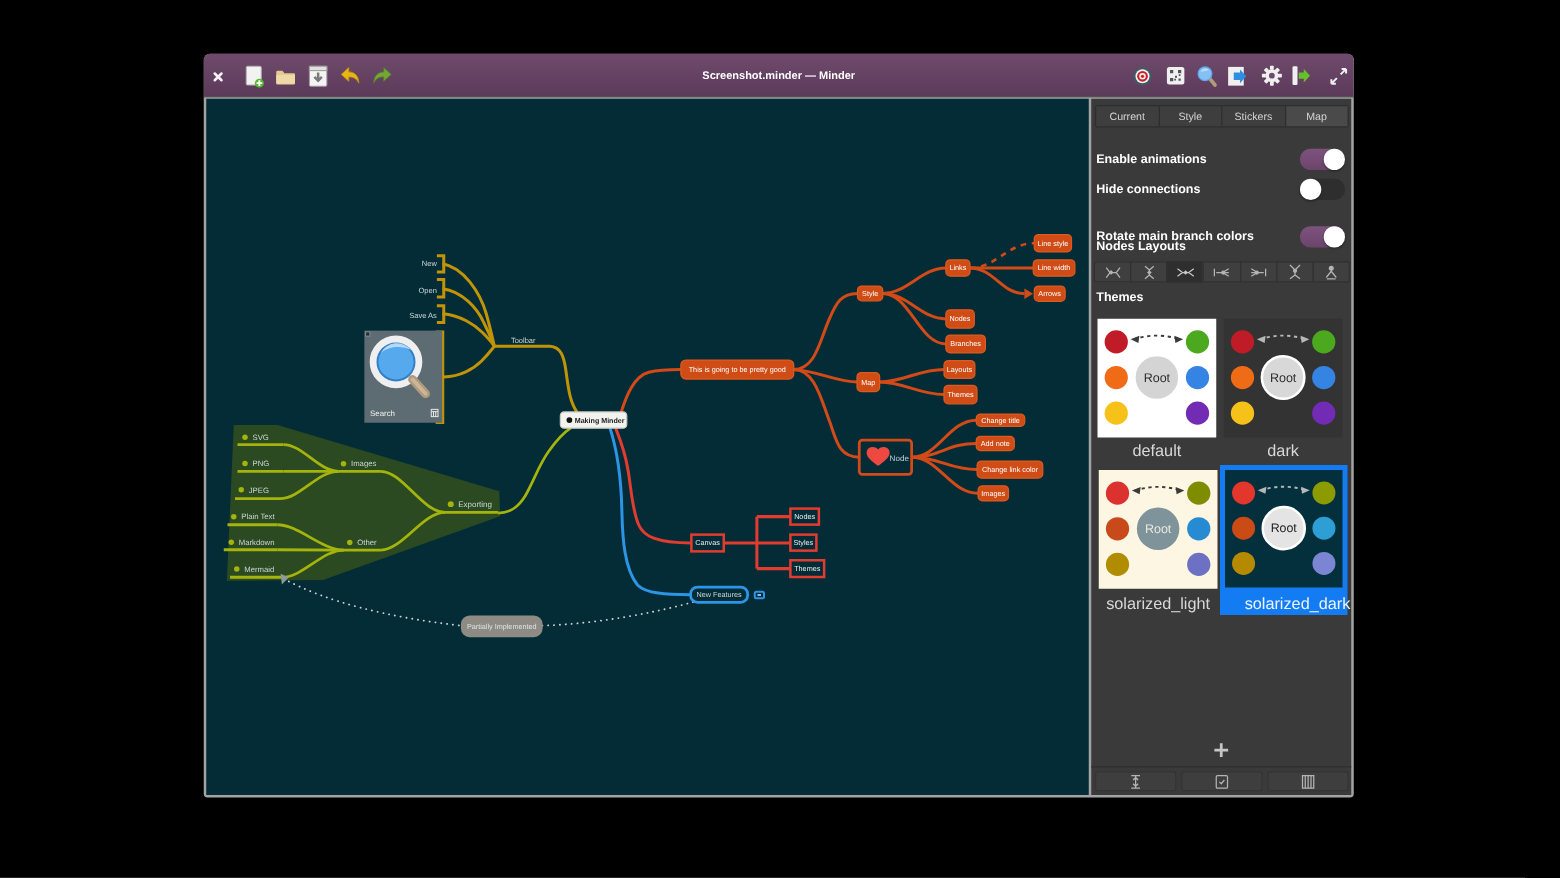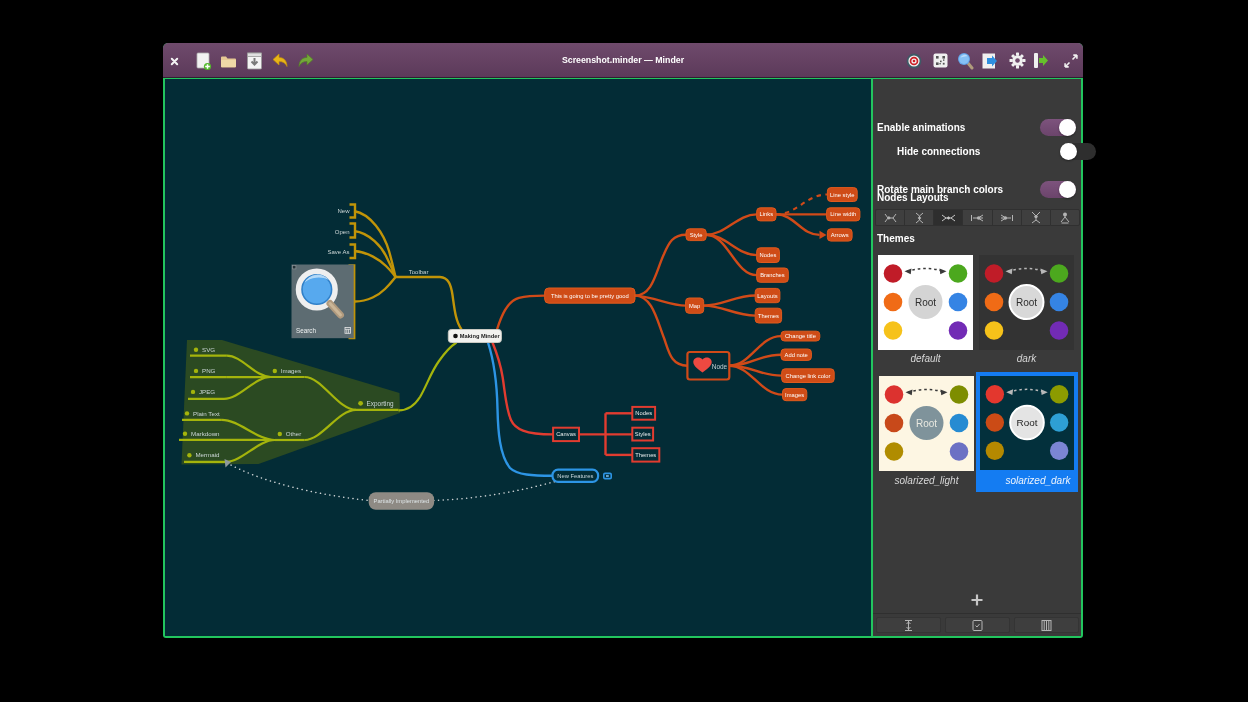--- a/index.html
+++ b/index.html
@@ -1,18 +1,18 @@
 <!DOCTYPE html>
 <html><head>
 <meta charset="utf-8">
 <style>
   html,body{margin:0;padding:0;background:#000;width:1248px;height:702px;overflow:hidden;}
   *{box-sizing:border-box;}
   body{font-family:"Liberation Sans", sans-serif;}
-  #win{position:absolute;left:163px;top:43px;width:920px;height:595px;background:#22c55e;border-radius:5px 5px 3px 3px;box-shadow:0 8px 24px rgba(0,0,0,.6);}
+  #win{position:absolute;left:163px;top:43px;width:920px;height:595px;background:#a3a3a3;border-radius:5px 5px 3px 3px;box-shadow:0 8px 24px rgba(0,0,0,.6);}
   #titlebar{position:absolute;left:0;top:0;width:920px;height:35px;background:linear-gradient(#6f4a6c,#5c3a5a);border-radius:5px 5px 0 0;border-bottom:1px solid #302030;}
   .tbico{position:absolute;top:0;}
   #title{position:absolute;left:0;top:0;width:100%;text-align:center;line-height:35px;color:#fff;font-size:8.8px;font-weight:bold;}
   #canvas{position:absolute;left:2px;top:36px;width:706px;height:557px;background:#032c36;}
   #sidebar{position:absolute;left:710px;top:36px;width:208px;height:557px;background:#3a3a3a;}
   #tabbar{position:absolute;left:3px;top:5px;width:203px;height:18px;display:flex;background:#353535;border:1px solid #2d2d2d;border-radius:2px;}
   .tab{flex:1;background:#3e3e3e;border-right:1px solid #2d2d2d;color:#d4d4d4;font-size:8.5px;text-align:center;line-height:17px;}
   .tab:last-child{border-right:none;background:#4a4a4a;}
   .srow{position:absolute;left:4px;width:200px;height:17px;line-height:17px;color:#fff;font-size:10px;font-weight:bold;}
   .toggle{position:absolute;right:1px;top:0px;width:36px;height:17px;border-radius:9px;}
@@ -20,21 +20,21 @@
   .toggle.off{background:#2e2e2e;}
   .knob{position:absolute;top:0px;width:17px;height:17px;border-radius:50%;background:#fff;box-shadow:0 1px 2px rgba(0,0,0,.4);}
   .on .knob{right:0;}
   .off .knob{left:0;}
   #layouts{position:absolute;left:2px;top:130px;width:205px;height:17px;display:flex;}
   .lbtn{flex:1;background:#3f3f3f;border:1px solid #303030;border-right:none;display:flex;align-items:center;justify-content:center;}
   .lbtn:first-child{border-radius:2px 0 0 2px;}
   .lbtn:last-child{border-right:1px solid #303030;border-radius:0 2px 2px 0;}
   .lbtn.sel{background:#2e2e2e;}
   .theme{position:absolute;}
-  .tlabel{position:absolute;text-align:center;color:#d8d8d8;font-size:10px;font-style:italic;}
+  .tlabel{position:absolute;text-align:center;color:#d8d8d8;font-size:13px;}
   #plus{position:absolute;left:0;top:514px;width:100%;text-align:center;}
   #bbar{position:absolute;left:3px;top:538px;width:203px;height:16px;display:flex;gap:4px;}
   .bbtn{flex:1;background:#3e3e3e;border:1px solid #343434;border-radius:2px;display:flex;align-items:center;justify-content:center;}
 </style>
 </head>
 <body>
 <div id="win">
   <div id="titlebar">
     <div id="title">Screenshot.minder — Minder</div>
     <svg class="tbico" style="left:6px;top:13px;" width="11" height="11" viewBox="0 0 11 11">
@@ -294,24 +294,30 @@
     <text x="410.3" y="398.7" font-size="5.8" fill="#c8d6dc" text-anchor="middle">New Features</text>
     <rect x="438.8" y="394.4" width="7.4" height="5.2" rx="1.2" fill="none" stroke="#2d95e5" stroke-width="1.6"></rect>
         <rect x="441" y="396.2" width="2.8" height="1.6" fill="#7fc0ee"></rect>
 
     <rect x="283.3" y="250.5" width="53.1" height="13" rx="3" fill="#f2f2ef" stroke="#c9c9c2" stroke-width="1"></rect>
     <circle cx="290.5" cy="257" r="2.3" fill="#111"></circle>
     <text x="294.8" y="259.2" font-size="5.7" fill="#222" font-weight="bold">Making Minder</text>
   </svg>
   </div>
     <div id="sidebar">
+    <div id="tabbar">
+      <div class="tab">Current</div>
+        <div class="tab">Style</div>
+        <div class="tab">Stickers</div>
+        <div class="tab">Map</div>
+    </div>
     <div class="srow" style="top:40px;">Enable animations<span class="toggle on">
           <span class="knob"></span>
         </span></div>
-    <div class="srow" style="top:64px;margin-left:20px;">Hide connections<span class="toggle off">
+    <div class="srow" style="top:64px;">Hide connections<span class="toggle off">
           <span class="knob"></span>
         </span></div>
     <div class="srow" style="top:102px;">Rotate main branch colors<span class="toggle on">
           <span class="knob"></span>
         </span></div>
     <div class="srow" style="top:110px;">Nodes Layouts</div>
     <div id="layouts">
       <div class="lbtn">
           <svg width="13" height="12" viewBox="0 0 13 12">
             <g stroke="#b4b4b4" fill="none">

